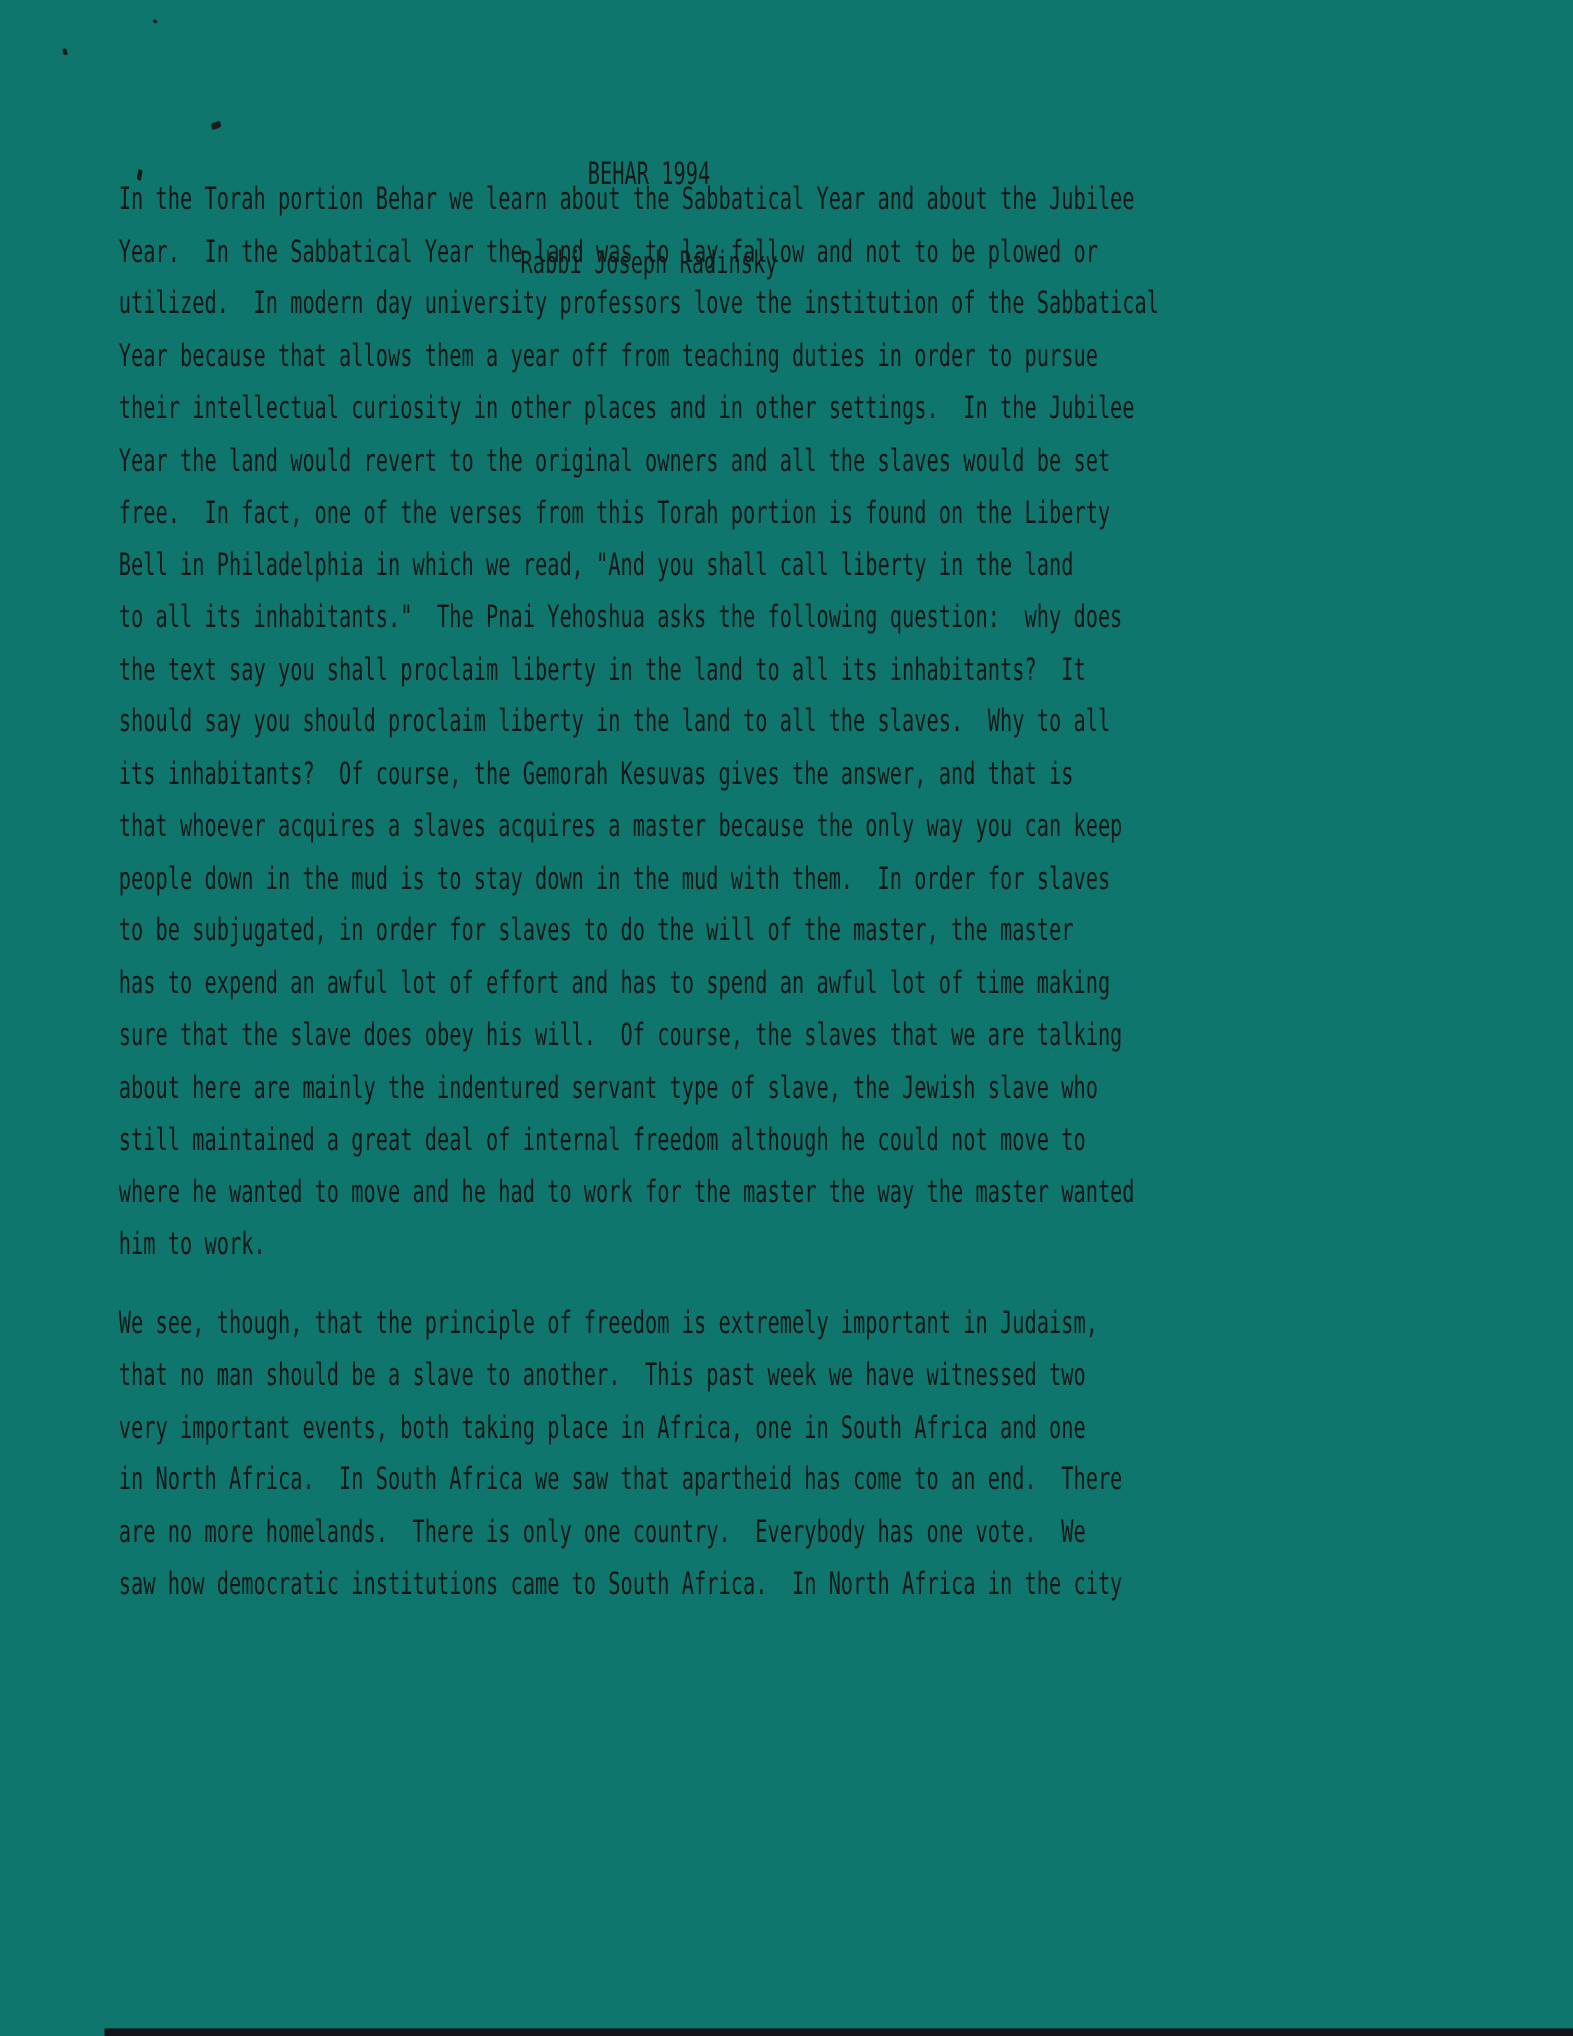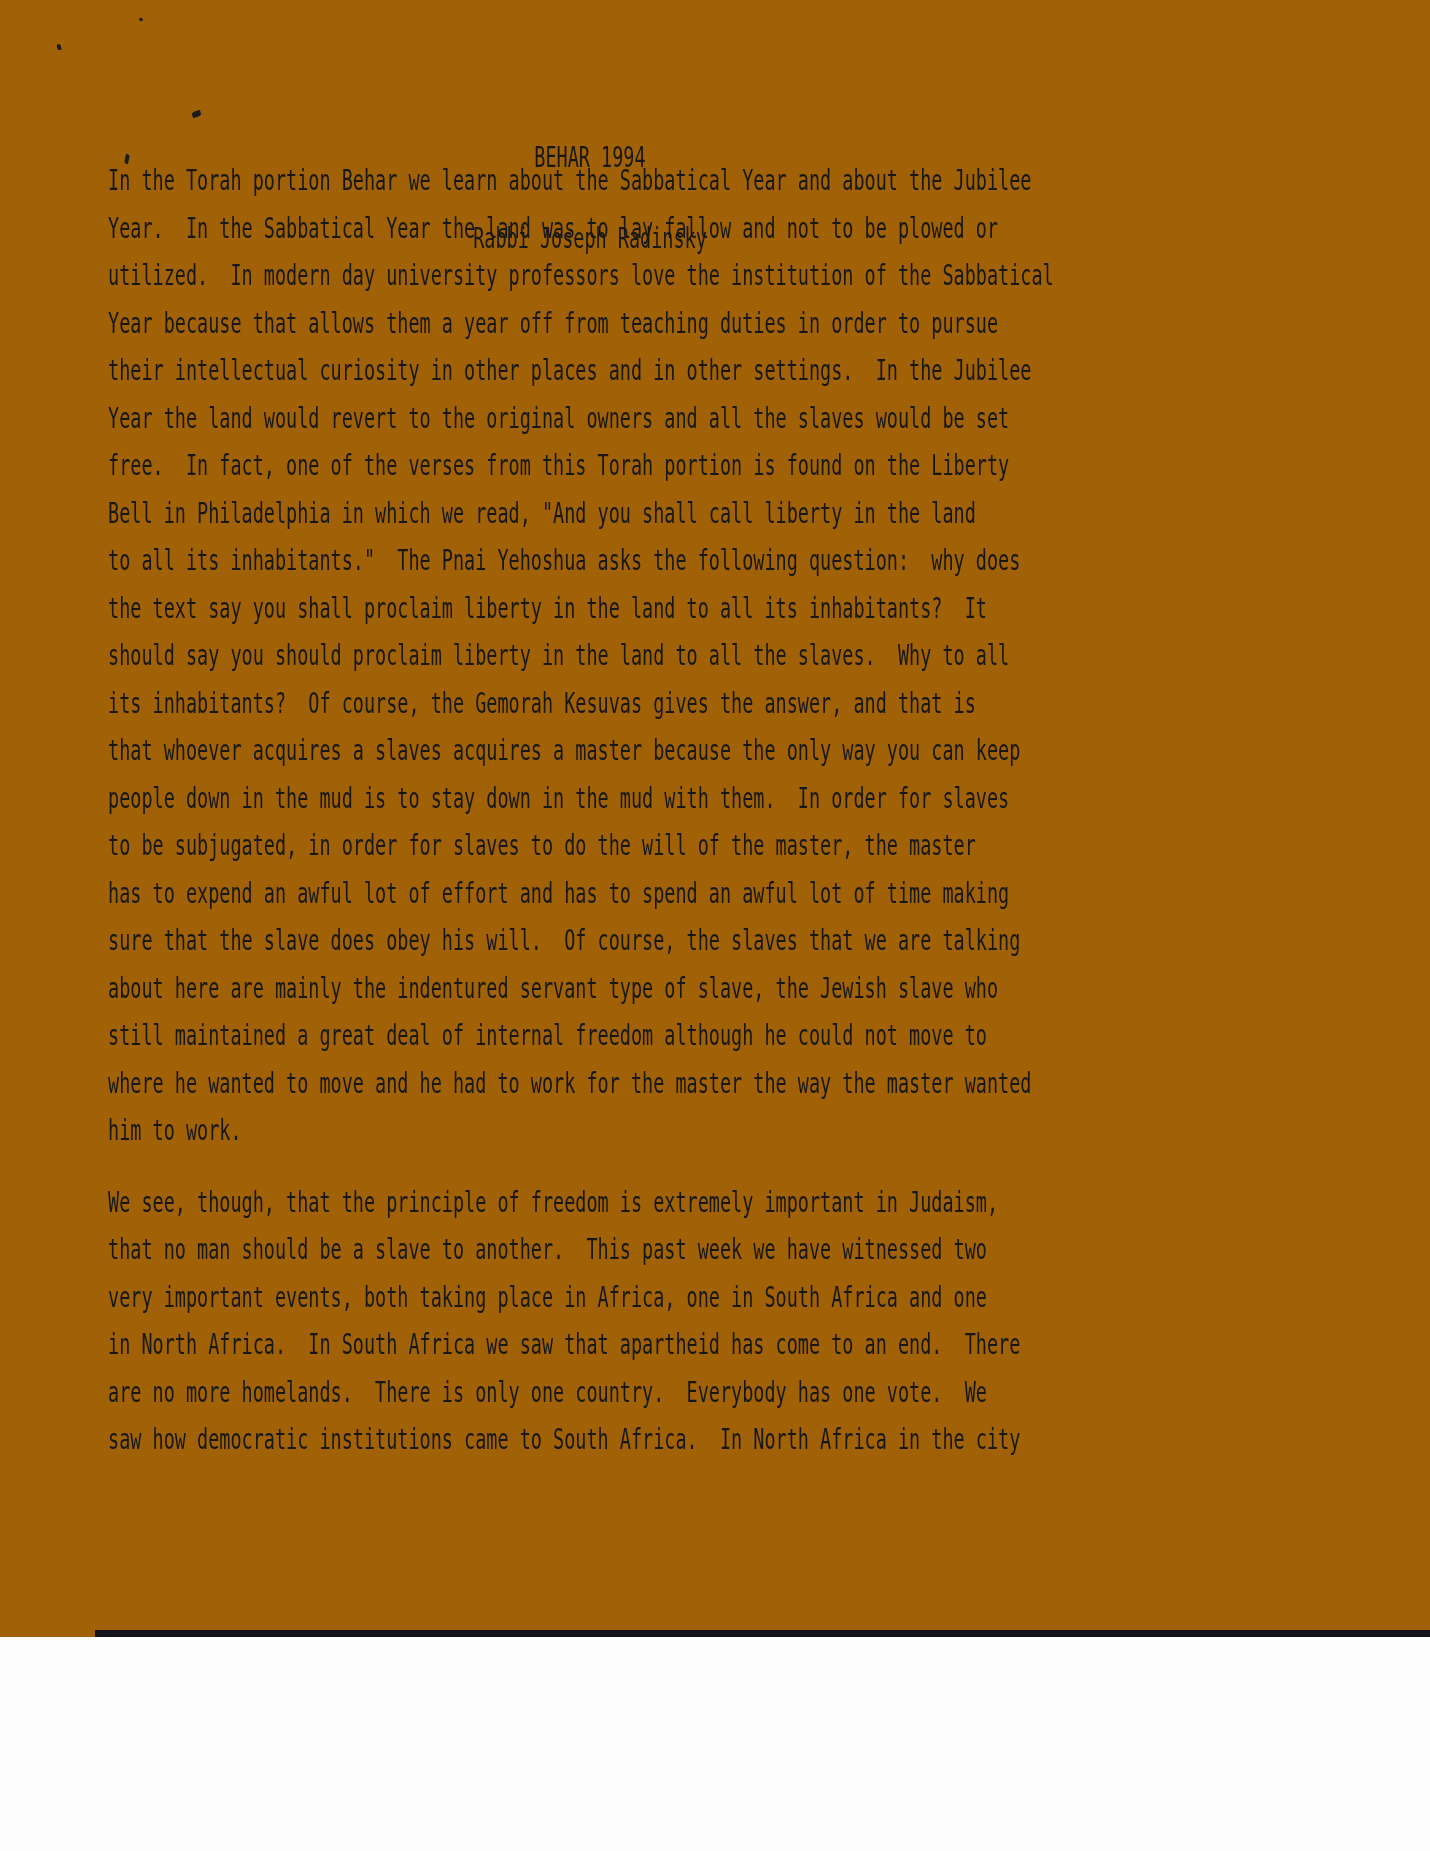--- a/index.html
+++ b/index.html
@@ -3,22 +3,22 @@
 <meta charset="utf-8">
 <style>
   html, body {
     margin: 0;
     padding: 0;
     background: #fdfdfd;
   }
   .sheet {
     position: relative;
     width: 1430px;
-    height: 1637px;
-    background: #a16207;
+    height: 1851px;
+    background: #0f766e;
     overflow: hidden;
     font-family: "DejaVu Sans Mono", "Liberation Mono", monospace;
     color: #171717;
   }
   .title-block {
     position: absolute;
     top: 90px;
     left: -125px;
     width: 1430px;
     text-align: center;

